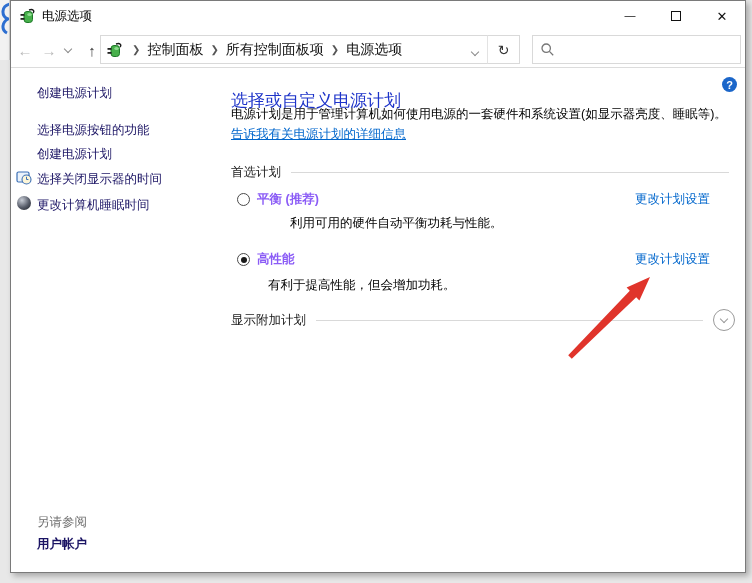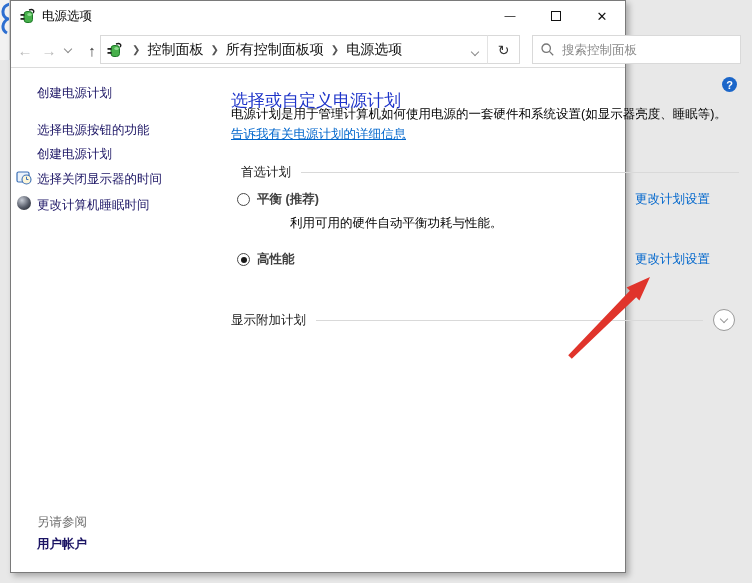--- a/index.html
+++ b/index.html
@@ -7,21 +7,21 @@
   body {
     background:#e8e8e8;
     font-family:"Liberation Sans","DejaVu Sans",sans-serif;
     color:#000;
     position:relative;
     overflow:hidden;
   }
   .bg-sliver { position:absolute; left:0; top:0; width:10px; height:60px; background:#f2f2f2; border-right:1px solid #cfcfcf; overflow:hidden; }
 
   .window {
-    position:absolute; left:10px; top:0; width:616px; height:573px;
+    position:absolute; left:10px; top:0; width:736px; height:573px;
     background:#fff; border:1px solid #7a7a7a;
     box-shadow:3px 3px 6px rgba(0,0,0,.28);
   }
 
   
   .titlebar { position:relative; height:30px; background:#fff; }
   .titlebar .app-icon { position:absolute; left:9px; top:7px; width:16px; height:16px; }
   .titlebar .title { position:absolute; left:31px; top:0; line-height:30px; font-size:12.5px; color:#000; }
   .win-buttons { position:absolute; right:0; top:0; height:30px; display:flex; }
   .win-btn { width:46px; height:30px; display:flex; align-items:center; justify-content:center; font-size:13px; color:#111; cursor:default; }
@@ -57,28 +57,28 @@
   
   .main { position:absolute; left:0; top:68px; width:736px; height:505px; }
   .help-icon { position:absolute; left:711px; top:8px; width:15px; height:15px; border-radius:50%; background:#1b66c9; color:#fff; font-size:11px; font-weight:bold; display:flex; align-items:center; justify-content:center; cursor:pointer; }
   .page-title { position:absolute; left:220px; top:20px; font-size:17px; font-weight:normal; color:#1d33c9; }
   .page-desc { position:absolute; left:220px; top:36px; width:507px; font-size:12.5px; line-height:19.5px; color:#000; }
   .page-desc a { color:#0066cc; text-decoration:underline; cursor:pointer; }
 
   .group-row { position:absolute; left:220px; display:flex; align-items:center; }
   .group-label { font-size:12.5px; color:#1a1a1a; white-space:nowrap; padding-right:10px; }
   .group-line { height:1px; background:#d9d9d9; flex:1; }
-  .group-preferred { top:95px; width:498px;margin-left:10px; }
+  .group-preferred { top:95px; width:498px; }
   .group-additional { top:243px; width:472px; }
   .expander { position:absolute; left:702px; top:240px; width:22px; height:22px; border:1px solid #9a9a9a; border-radius:50%; display:flex; align-items:center; justify-content:center; cursor:pointer; background:#fff; }
   .expander .chev { border-color:#9a9a9a; }
 
   .plan-radio { position:absolute; width:13px; height:13px; border:1px solid #4a4a4a; border-radius:50%; background:#fff; cursor:pointer; }
   .plan-radio.checked::after { content:""; position:absolute; left:2.5px; top:2.5px; width:6px; height:6px; border-radius:50%; background:#1a1a1a; }
-  .plan-name { position:absolute; font-size:12.5px; font-weight:bold; color:#404040; cursor:default; }
+  .plan-name { position:absolute; font-size:12.5px; font-weight:bold; color:#8b5cf6; cursor:default; }
   .plan-desc { position:absolute; font-size:12.5px; color:#000; }
   .plan-link { position:absolute; font-size:12.5px; color:#0066cc; cursor:pointer; white-space:nowrap; }
 
   .radio-1 { left:226px; top:124px; }
   .name-1  { left:246px; top:122px; }
   .link-1  { left:624px; top:122px; }
   .desc-1  { left:257px; top:146px;margin-left:22px; }
   .radio-2 { left:226px; top:184px; }
   .name-2  { left:246px; top:182px; }
   .link-2  { left:624px; top:182px; }
@@ -154,21 +154,20 @@
     </div>
     <div class="refreshbox">
         <span>↻</span>
       </div>
 
     <div class="searchbox">
       <svg width="13" height="13" viewBox="0 0 13 13">
         <circle cx="5.2" cy="5.2" r="4.2" fill="none" stroke="#767676" stroke-width="1.3"></circle>
         <line x1="8.4" y1="8.4" x2="12.2" y2="12.2" stroke="#767676" stroke-width="1.3"></line>
       </svg>
-      <input type="text" placeholder="搜索控制面板" style="">
     </div>
   </div>
 
   <div class="sidebar">
     <span class="side-link" style="top:16px;">创建电源计划</span>
     <span class="side-link" style="top:53px;">选择电源按钮的功能</span>
     <span class="side-link" style="top:77px;">创建电源计划</span>
 
     <svg class="side-icon" style="top:101px;" viewBox="0 0 16 16">
       <rect x="1" y="2" width="12" height="10" rx="1.5" fill="#eaf2fb" stroke="#3b6fb5" stroke-width="1.2"></rect>
@@ -197,20 +196,21 @@
     </div>
 
     <span class="plan-radio radio-1"></span>
     <span class="plan-name name-1">平衡 (推荐)</span>
     <a class="plan-link link-1">更改计划设置</a>
     <span class="plan-desc desc-1">利用可用的硬件自动平衡功耗与性能。</span>
 
     <span class="plan-radio radio-2 checked"></span>
     <span class="plan-name name-2">高性能</span>
     <a class="plan-link link-2">更改计划设置</a>
+    <span class="plan-desc desc-2">有利于提高性能，但会增加功耗。</span>
 
     <div class="group-row group-additional">
       <span class="group-label">显示附加计划</span>
       <span class="group-line"></span>
     </div>
     <div class="expander">
         <span class="chev"></span>
       </div>
 
     <span class="see-also-header side-link" style="color:#6d6d6d; cursor:default;">另请参阅</span>

